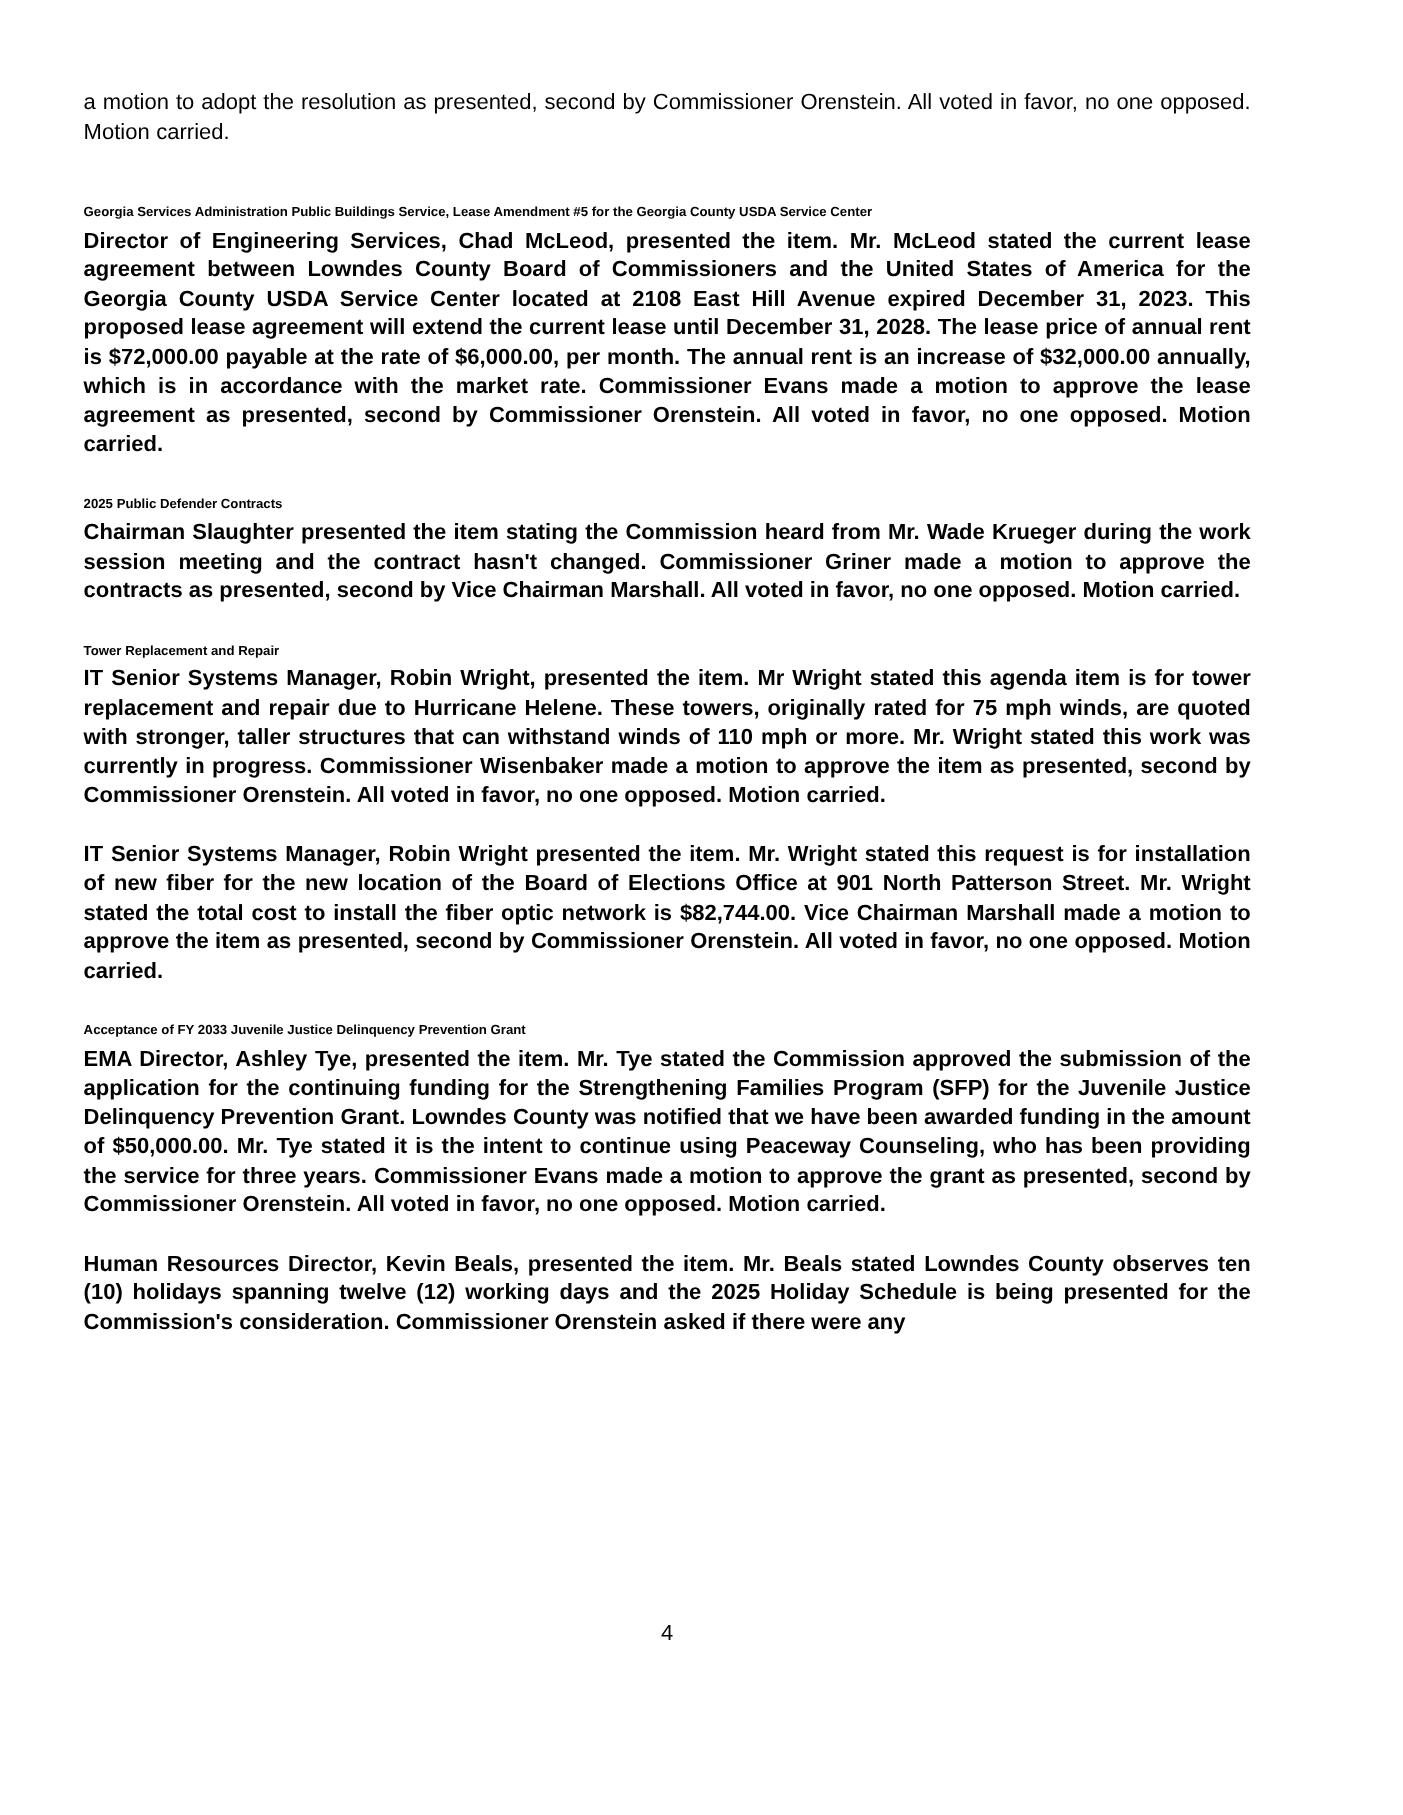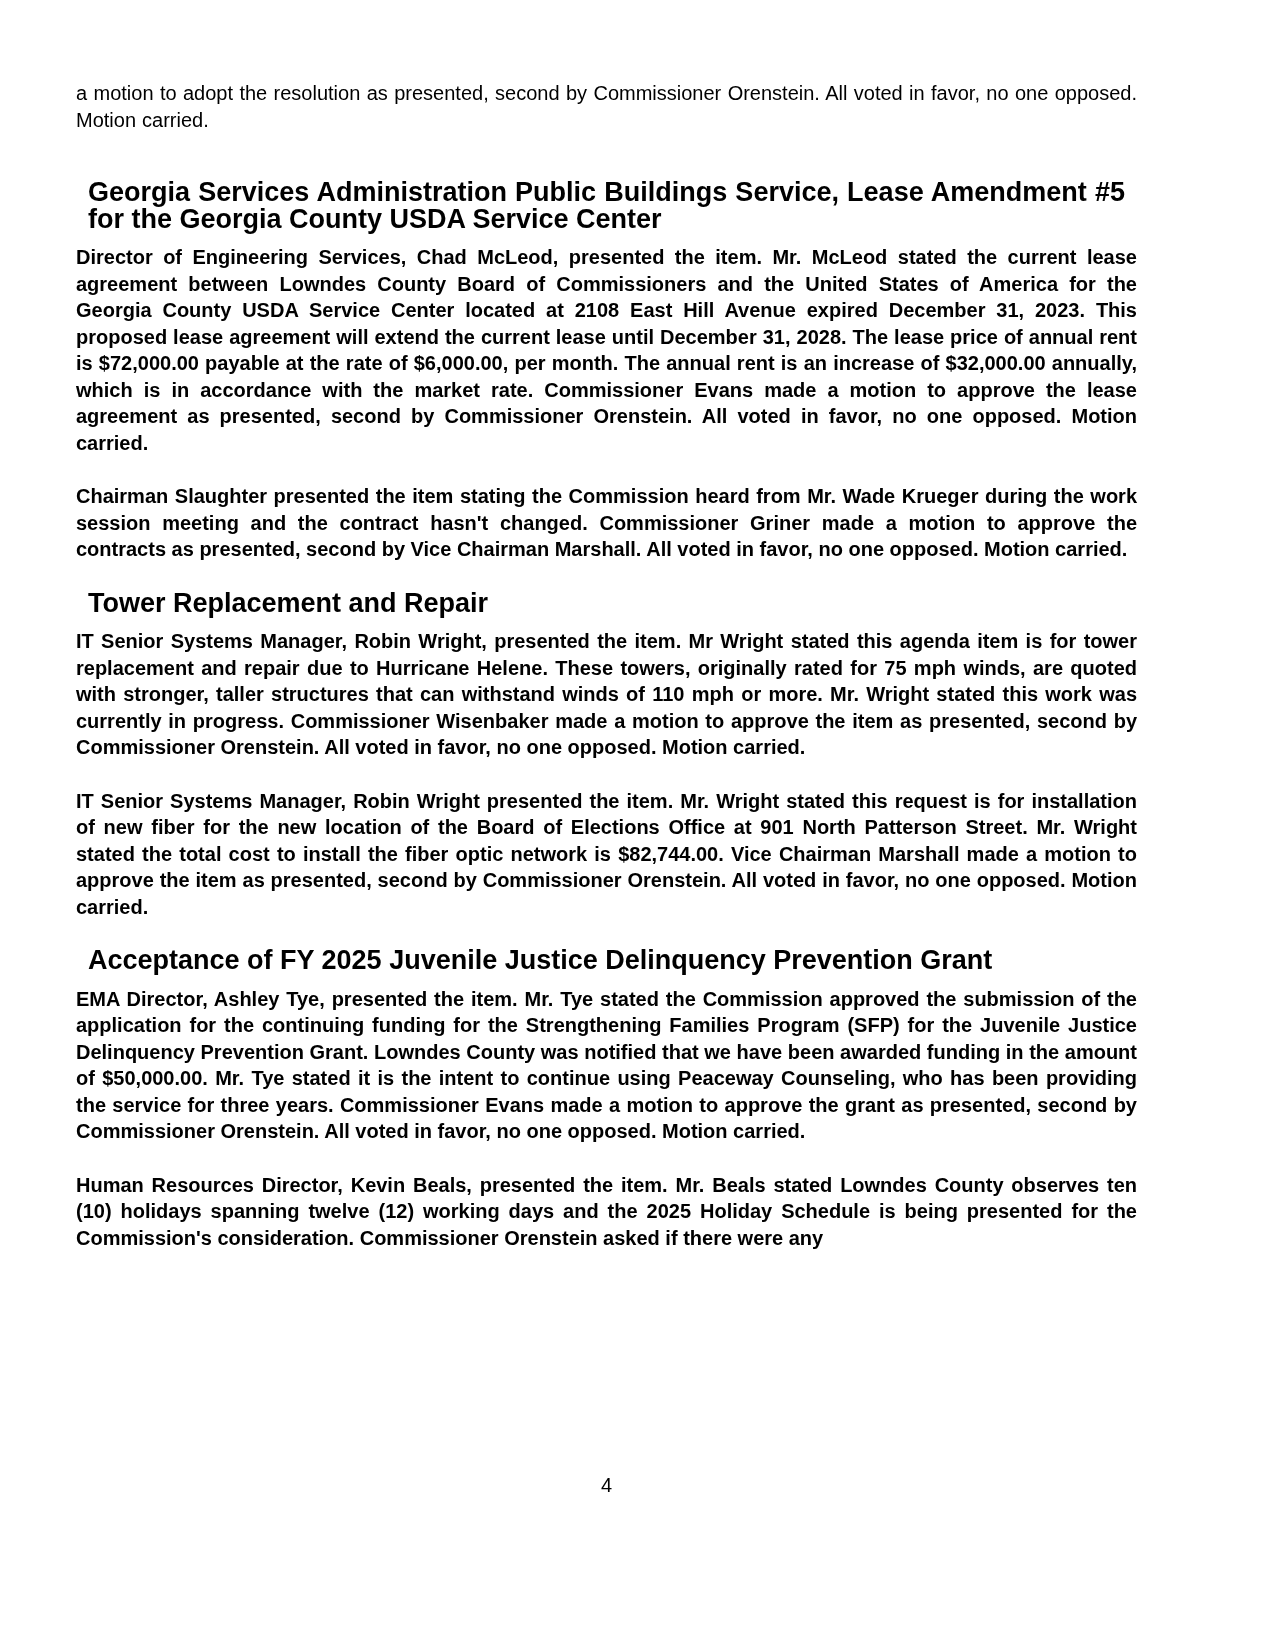--- a/index.html
+++ b/index.html
@@ -25,22 +25,22 @@
     text-align: justify;
     word-spacing: 0.5px;
   }
   .section {
     margin-top: 27px;
   }
   .section.first {
     margin-top: 46px;
   }
   .section-heading {
-    margin: 12px;
-    font-size: 27px;
+    margin: 0;
+    font-size: 12px;
     line-height: 26.5px;
     font-weight: bold;
     text-align: justify;
   }
   .section-body {
     margin: 0;
     font-size: 20px;
     line-height: 26.5px;
     text-align: justify;
     font-weight: bold;
@@ -61,34 +61,35 @@
 <div class="doc-page">
 
   <p class="para">a motion to adopt the resolution as presented, second by Commissioner Orenstein.  All voted in favor, no one opposed. Motion carried.</p>
 
   <div class="section first">
     <div class="section-heading">Georgia Services Administration Public Buildings Service, Lease Amendment #5 for the Georgia County USDA Service Center</div>
     <div class="section-body">Director of Engineering Services, Chad McLeod, presented the item.  Mr. McLeod stated the current lease agreement between Lowndes County Board of Commissioners and the United States of America for the Georgia County USDA Service Center located at 2108 East Hill Avenue expired December 31, 2023. This proposed lease agreement will extend the current lease until December 31, 2028. The lease price of annual rent is $72,000.00 payable at the rate of $6,000.00, per month. The annual rent is an increase of $32,000.00 annually, which is in accordance with the market rate. Commissioner Evans made a motion to approve the lease agreement as presented, second by Commissioner Orenstein. All voted in favor, no one opposed. Motion carried.</div>
   </div>
 
   <div class="section">
+    <div class="section-heading">2025 Public Defender Contracts</div>
     <div class="section-body">Chairman Slaughter presented the item stating the Commission heard from Mr. Wade Krueger during the work session meeting and the contract hasn't changed. Commissioner Griner made a motion to approve the contracts as presented, second by Vice Chairman Marshall. All voted in favor, no one opposed. Motion carried.</div>
   </div>
 
   <div class="section">
     <div class="section-heading">Tower Replacement and Repair</div>
     <div class="section-body">IT Senior Systems Manager, Robin Wright, presented the item.  Mr Wright stated this agenda item is for tower replacement and repair due to Hurricane Helene.  These towers, originally rated for 75 mph winds, are quoted with stronger, taller structures that can withstand winds of 110 mph or more. Mr. Wright stated this work was currently in progress.  Commissioner Wisenbaker made a motion to approve the item as presented, second by Commissioner Orenstein. All voted in favor, no one opposed. Motion carried.</div>
   </div>
 
   <div class="section">
     <div class="section-body">IT Senior Systems Manager, Robin Wright presented the item.  Mr. Wright stated this request is for installation of new fiber for the new location of the Board of Elections Office at 901 North Patterson Street. Mr. Wright stated the total cost to install the fiber optic network is $82,744.00. Vice Chairman Marshall made a motion to approve the item as presented, second by Commissioner Orenstein.  All voted in favor, no one opposed. Motion carried.</div>
   </div>
 
   <div class="section">
-    <div class="section-heading">Acceptance of FY 2025 Juvenile Justice Delinquency Prevention Grant</div>
+    <div class="section-heading">Acceptance of FY 2033 Juvenile Justice Delinquency Prevention Grant</div>
     <div class="section-body">EMA Director, Ashley Tye, presented the item. Mr. Tye stated the Commission approved the submission of the application for the continuing funding for the Strengthening Families Program (SFP) for the Juvenile Justice Delinquency Prevention Grant. Lowndes County was notified that we have been awarded funding in the amount of $50,000.00. Mr. Tye stated it is the intent to continue using Peaceway Counseling, who has been providing the service for three years. Commissioner Evans made a motion to approve the grant as presented, second by Commissioner Orenstein.  All voted in favor, no one opposed.  Motion carried.</div>
   </div>
 
   <div class="section">
     <div class="section-body">Human Resources Director, Kevin Beals, presented the item.  Mr. Beals stated Lowndes County observes ten (10) holidays spanning twelve (12) working days and the 2025 Holiday Schedule is being presented for the Commission's consideration. Commissioner Orenstein asked if there were any</div>
   </div>
 
   <div class="page-number">4</div>
 
 </div>

